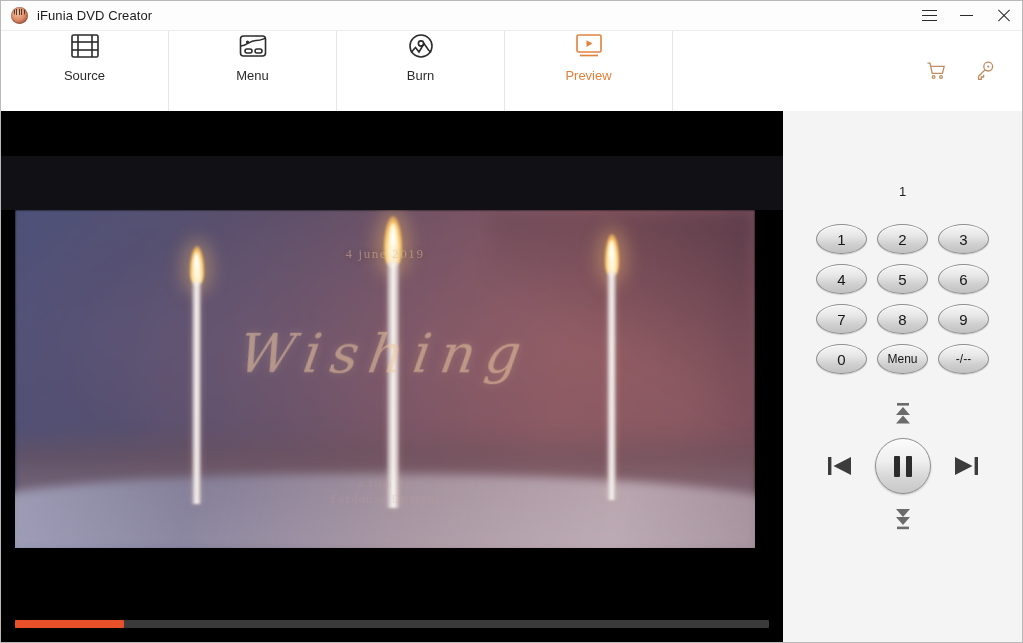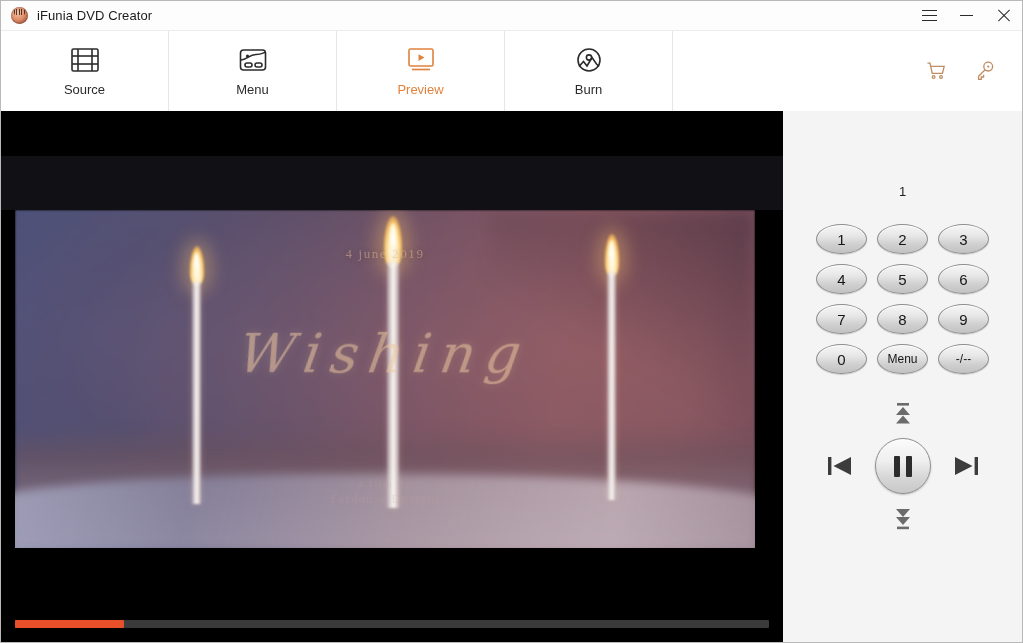--- a/index.html
+++ b/index.html
@@ -61,21 +61,21 @@
   
   .toolbar {
     height:81px; flex:0 0 81px;
     display:flex; align-items:stretch;
     background:#fff;
     border-top:1px solid #ececec;
   }
   .tb-item {
     width:168px; flex:0 0 168px;
     display:flex; flex-direction:column;
-    align-items:center; justify-content:center;
+    align-items:center; 
     border-right:1px solid #e6e6e6;
     cursor:default; gap:7px;
     color:#2b2b2b;
   }
   .tb-item.active { color:#e0833f; }
   .tb-label { font-size:13px; }
   .tb-icon { width:34px; height:30px; display:block; }
   .tb-spacer { flex:1 1 auto; display:flex; align-items:center; justify-content:flex-end; gap:27px; padding-right:26px; }
   .tb-right-ic { width:22px; height:22px; cursor:default; }
 
@@ -268,40 +268,40 @@
           <rect x="4.5" y="5" width="25" height="20" rx="3"></rect>
           <circle cx="11.5" cy="11" r="1.6" fill="#2b2b2b" stroke="none"></circle>
           <path d="M5 15 C11 15 13 9.5 20 9.5 C25 9.5 27 8 29.3 7.2" stroke-width="1.5"></path>
           <rect x="9" y="18" width="7" height="4" rx="2"></rect>
           <rect x="19" y="18" width="7" height="4" rx="2"></rect>
         </svg>
       </span>
       <span class="tb-label">Menu</span>
     </div>
 
+    <div class="tb-item">
+      <span class="tb-icon">
+        <svg viewBox="0 0 34 30" width="34" height="30" fill="none" stroke="#2b2b2b" stroke-width="1.6">
+          <circle cx="17" cy="15" r="11"></circle>
+          <circle cx="17" cy="12.5" r="2.6"></circle>
+          <path d="M7 21.5 L11.5 16.5 L15 21 L20 12.5 L24.5 19 L27 21.5" stroke-width="1.6"></path>
+        </svg>
+      </span>
+      <span class="tb-label">Burn</span>
+    </div>
+
     <div class="tb-item active">
       <span class="tb-icon">
         <svg viewBox="0 0 34 30" width="34" height="30" fill="none" stroke="#e0833f" stroke-width="1.6">
           <rect x="5" y="4" width="24" height="17" rx="1.5"></rect>
           <path d="M14.5 9.2 L20.5 12.6 L14.5 16 Z" fill="#e0833f" stroke="none"></path>
           <line x1="8" y1="24.5" x2="26" y2="24.5" stroke-width="1.7"></line>
         </svg>
       </span>
       <span class="tb-label">Preview</span>
-    </div>
-
-    <div class="tb-item">
-      <span class="tb-icon">
-        <svg viewBox="0 0 34 30" width="34" height="30" fill="none" stroke="#2b2b2b" stroke-width="1.6">
-          <circle cx="17" cy="15" r="11"></circle>
-          <circle cx="17" cy="12.5" r="2.6"></circle>
-          <path d="M7 21.5 L11.5 16.5 L15 21 L20 12.5 L24.5 19 L27 21.5" stroke-width="1.6"></path>
-        </svg>
-      </span>
-      <span class="tb-label">Burn</span>
     </div>
 
     <div class="tb-spacer">
       <span class="tb-right-ic">
         <svg viewBox="0 0 22 22" width="22" height="22" fill="none" stroke="#c08c62" stroke-width="1.3">
           <path d="M2.5 3.2 L5 3.2 L7.2 13.4 L17.4 13.4 L19.2 6.4 L6 6.4"></path>
           <circle cx="8.6" cy="17" r="1.35"></circle>
           <circle cx="16" cy="17" r="1.35"></circle>
         </svg>
       </span>

